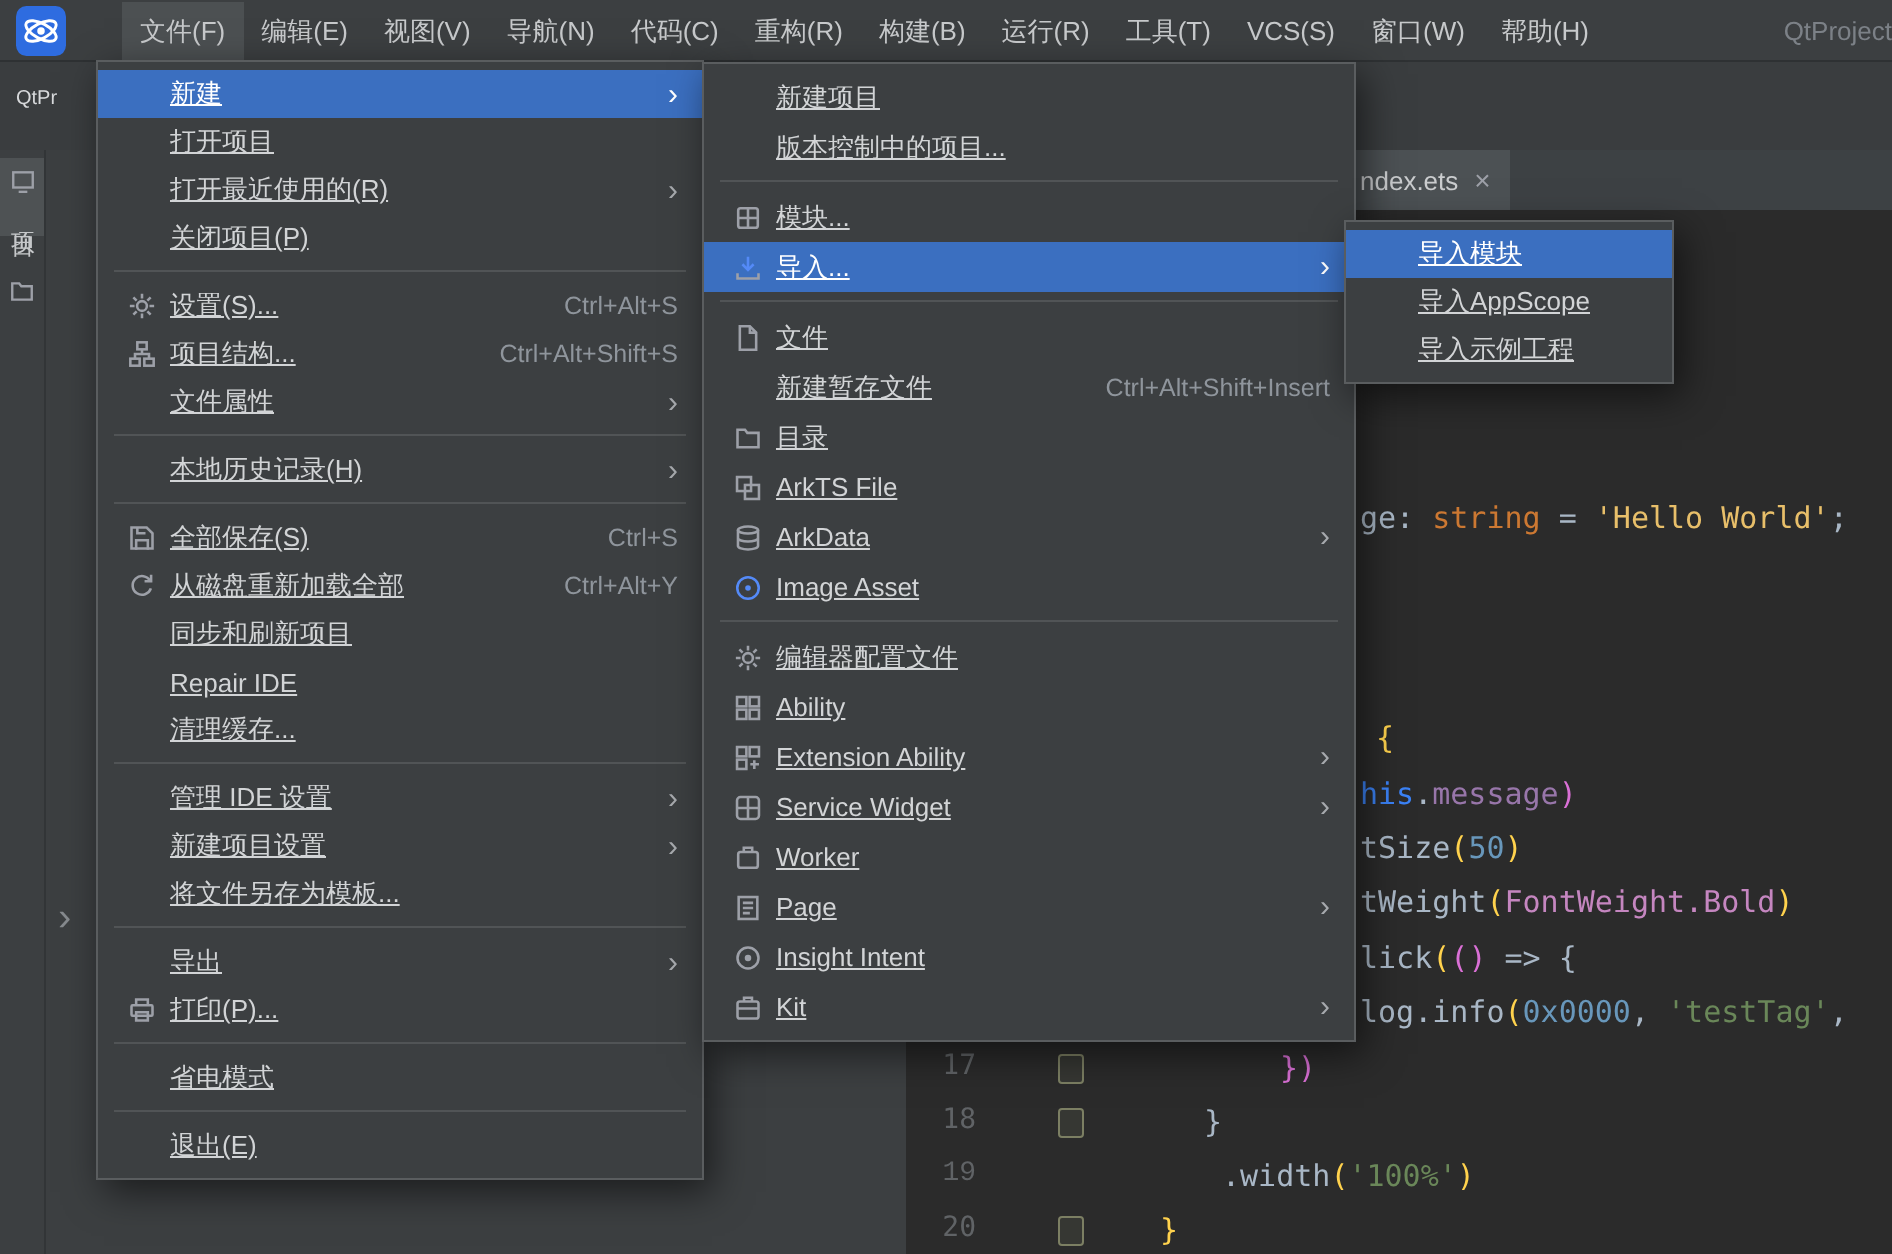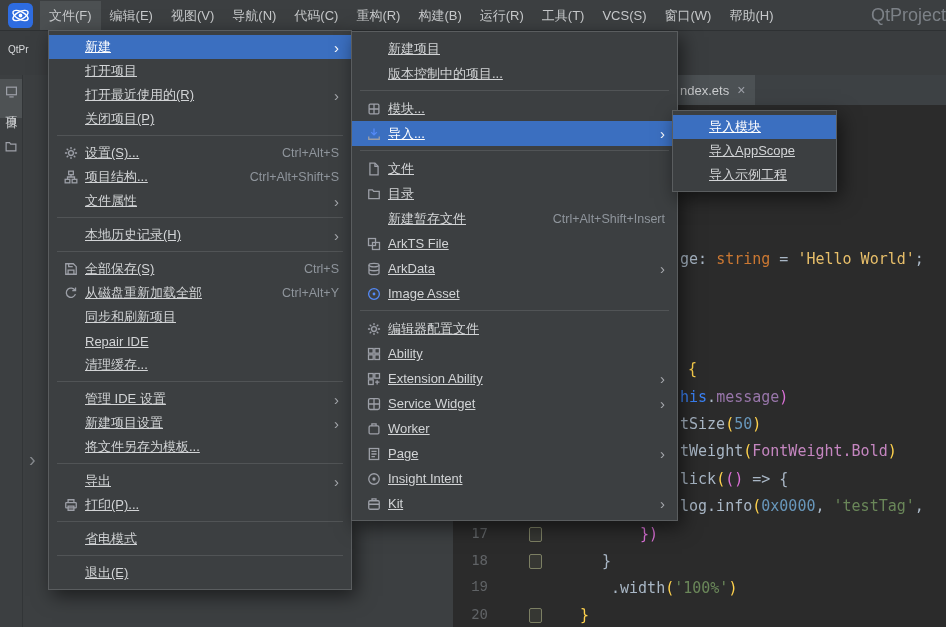--- a/index.html
+++ b/index.html
@@ -5,21 +5,21 @@
   html,body{margin:0;padding:0;background:#1e1e1e;}
   .root{position:relative;width:946px;height:627px;overflow:hidden;background:#2b2b2b;
         font-family:"Liberation Sans","DejaVu Sans",sans-serif;color:#bbbbbb;}
 
   
   .menubar{position:absolute;top:0;left:0;right:0;height:30px;background:#3c3f41;
            border-bottom:1px solid #2e3133;display:flex;align-items:center;z-index:5;}
   .logo{width:25px;height:25px;margin:0 7px 0 8px;flex:none;display:flex;}
   .mb-item{padding:0 9px;font-size:13px;color:#c7c9cb;line-height:29px;white-space:nowrap;}
   .mb-item.active{background:#4c5052;}
-  .mb-right{margin-left:auto;color:#7c8187;font-size:18px;white-space:nowrap;overflow:hidden;}
+  .mb-right{margin-left:auto;color:#7c8187;font-size:13px;white-space:nowrap;overflow:hidden;}
 
   
   .toolbar-row{position:absolute;top:31px;left:0;right:0;height:44px;background:#3a3d3f;}
   .proj-name{position:absolute;left:8px;top:13px;font-size:10px;color:#d8dadc;}
 
   
   .tool-strip{position:absolute;left:0;top:75px;width:22px;bottom:0;background:#3c3f41;
               border-right:1px solid #323537;z-index:2;}
   .tool-tab{position:absolute;left:0;top:4px;width:22px;padding:5px 0 8px;background:#4e5254;
             display:flex;flex-direction:column;align-items:center;gap:4px;}
@@ -74,21 +74,21 @@
     <span class="logo">
       <svg width="25" height="25" viewBox="0 0 24 24">
         <rect width="24" height="24" rx="5" fill="#2e6ce0"></rect>
         <g stroke="#ffffff" stroke-width="1.4" fill="none">
           <ellipse cx="12" cy="12" rx="8" ry="3.6" transform="rotate(-28 12 12)"></ellipse>
           <ellipse cx="12" cy="12" rx="8" ry="3.6" transform="rotate(28 12 12)"></ellipse>
         </g>
         <circle cx="12" cy="12" r="1.8" fill="#ffffff"></circle>
       </svg>
     </span>
-    <div id="menubar-items" style="display:flex;">
+    <div id="menubar-items" style="display:flex;margin-left:21px;">
         <div class="mb-item active">文件(F)</div>
         <div class="mb-item">编辑(E)</div>
         <div class="mb-item">视图(V)</div>
         <div class="mb-item">导航(N)</div>
         <div class="mb-item">代码(C)</div>
         <div class="mb-item">重构(R)</div>
         <div class="mb-item">构建(B)</div>
         <div class="mb-item">运行(R)</div>
         <div class="mb-item">工具(T)</div>
         <div class="mb-item">VCS(S)</div>
@@ -309,31 +309,31 @@
       <div class="mrow">
         <span class="mic">
           <svg width="14" height="14" viewBox="0 0 12 12" fill="none" stroke="#9da0a8" stroke-width="1.1">
             <path d="M2.5 1h4.3L9.5 3.7V11h-7z"></path>
             <path d="M6.8 1v2.7h2.7"></path>
           </svg>
         </span>
         <span class="mlabel">文件</span>
       </div>
       <div class="mrow">
-        <span class="mic">
-          <svg width="14" height="14" viewBox="0 0 12 12" fill="none" stroke="#9da0a8" stroke-width="1.1">
-            <path d="M1.5 2.5h3.2l1 1.3h4.8V10h-9z"></path>
-          </svg>
-        </span>
-        <span class="mlabel">目录</span>
-      </div>
-      <div class="mrow">
         <span class="mic"></span>
         <span class="mlabel">新建暂存文件</span>
         <span class="msc">Ctrl+Alt+Shift+Insert</span>
+      </div>
+      <div class="mrow">
+        <span class="mic">
+          <svg width="14" height="14" viewBox="0 0 12 12" fill="none" stroke="#9da0a8" stroke-width="1.1">
+            <path d="M1.5 2.5h3.2l1 1.3h4.8V10h-9z"></path>
+          </svg>
+        </span>
+        <span class="mlabel">目录</span>
       </div>
       <div class="mrow">
         <span class="mic">
           <svg width="14" height="14" viewBox="0 0 12 12" fill="none" stroke="#9da0a8" stroke-width="1.1">
             <rect x="1.3" y="1.3" width="6" height="6"></rect>
             <rect x="4.7" y="4.7" width="6" height="6"></rect>
           </svg>
         </span>
         <span class="mlabel">ArkTS File</span>
       </div>

